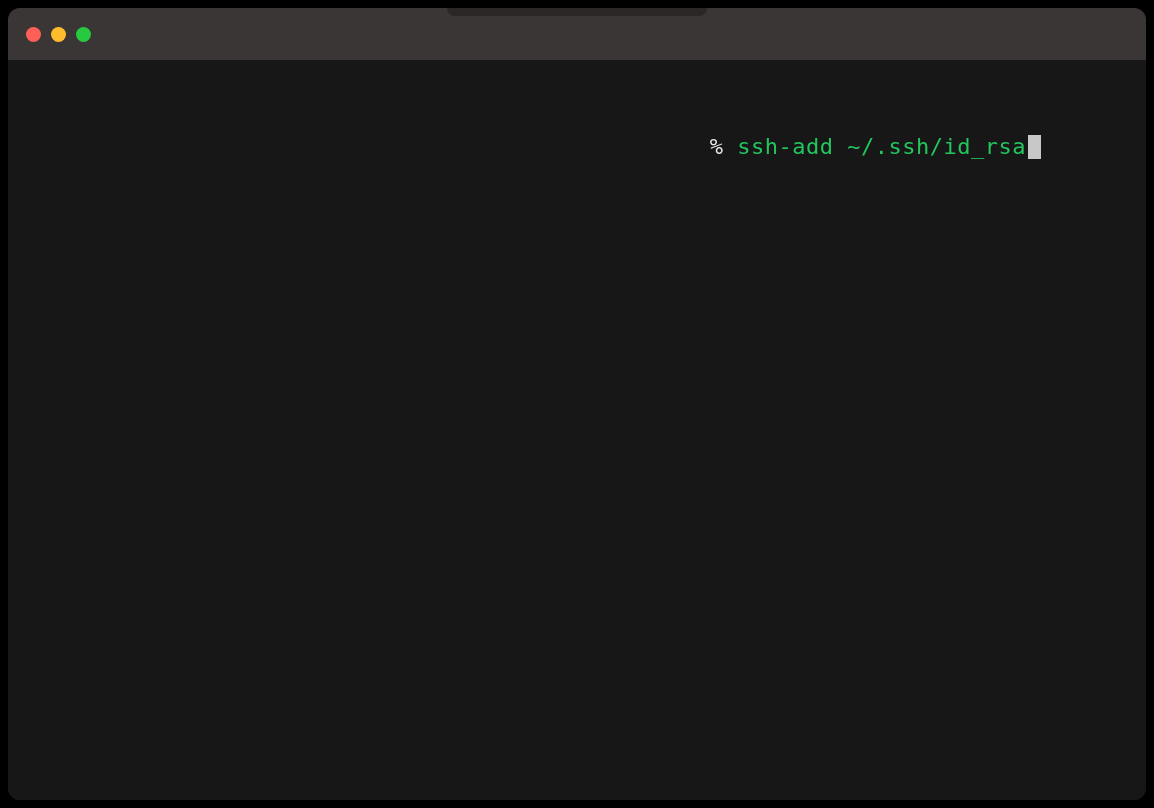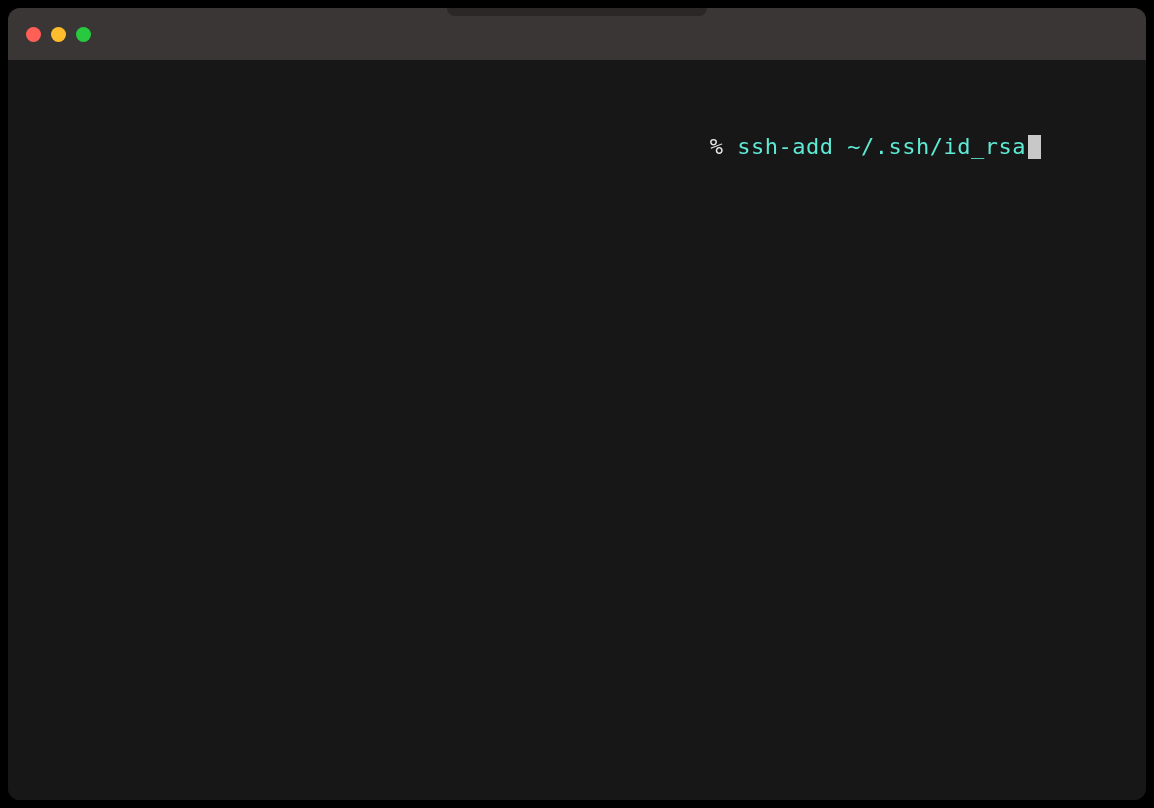--- a/index.html
+++ b/index.html
@@ -87,21 +87,21 @@
       align-items: center;
       white-space: pre;
       letter-spacing: 0.5px;
     }
     
     .prompt-symbol {
       color: #e8e8e8;
     }
     
     .command-text {
-      color: #5eead4;
+      color: #22c55e;
     }
     
     .cursor {
       display: inline-block;
       width: 13px;
       height: 24px;
       background: #c8c8c8;
       vertical-align: middle;
       margin-left: 2px;
     }

